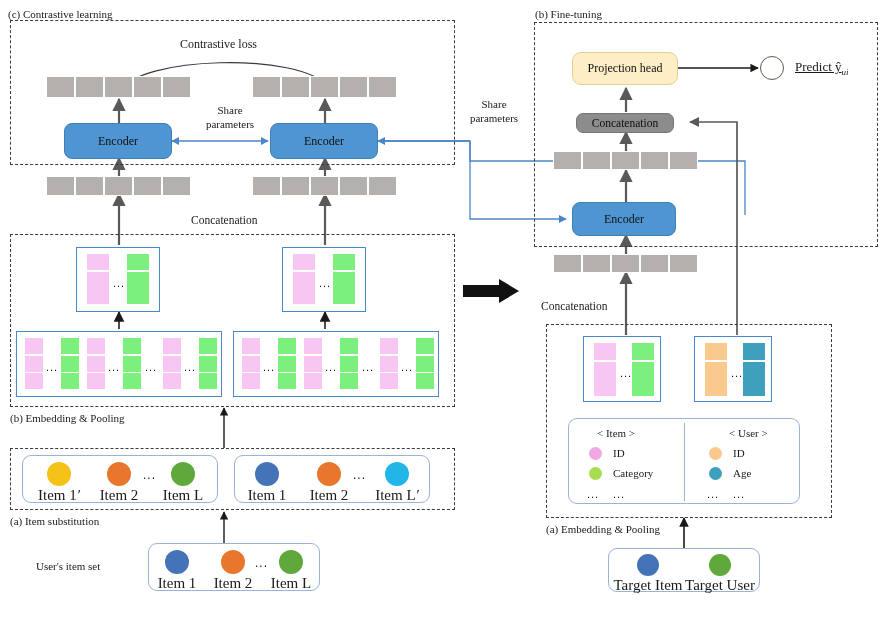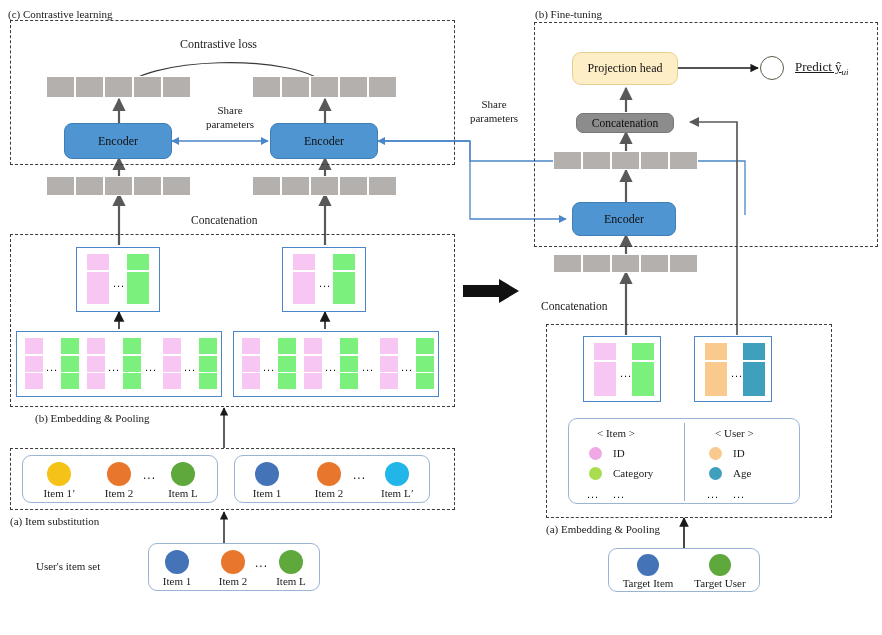--- a/index.html
+++ b/index.html
@@ -96,21 +96,21 @@
     position:absolute;
     font-size:11px;
     letter-spacing:1px;
     color:#111;
     font-family:"Liberation Sans", sans-serif;
     line-height:1;
   }
   .circ{position:absolute;border-radius:50%;}
   .itemlabel{
     position:absolute;
-    font-size:11px;
+    font-size:15px;
     white-space:nowrap;
     text-align:center;
   }
   svg.ov{position:absolute;left:0;top:0;width:882px;height:635px;pointer-events:none;}
   .legend-title{position:absolute;font-size:11px;white-space:nowrap;}
   .legend-item{position:absolute;font-size:11px;white-space:nowrap;}
   .vsep{position:absolute;border-left:1px solid #9ab3d6;}
   .italic{font-style:italic;}
 </style>
 </head>
@@ -300,21 +300,21 @@
     <div class="dots" style="left:128px;top:30px;">...</div>
     <div class="tile" style="left:146px;top:6px;width:18px;height:16px;background:#f7c6f2;"></div>
     <div class="tile" style="left:146px;top:24px;width:18px;height:16px;background:#f7c6f2;"></div>
     <div class="tile" style="left:146px;top:41px;width:18px;height:16px;background:#f7c6f2;"></div>
     <div class="dots" style="left:167px;top:30px;">...</div>
     <div class="tile" style="left:182px;top:6px;width:18px;height:16px;background:#7cf07c;"></div>
     <div class="tile" style="left:182px;top:24px;width:18px;height:16px;background:#7cf07c;"></div>
     <div class="tile" style="left:182px;top:41px;width:18px;height:16px;background:#7cf07c;"></div>
   </div>
 
-  <div class="lbl" style="left:10px;top:412px;margin-left:25px;">(b) Embedding  &amp; Pooling</div>
+  <div class="lbl" style="left:10px;top:412px;">(b) Embedding  &amp; Pooling</div>
 
   <div class="dashbox" style="left:10px;top:448px;width:445px;height:62px;"></div>
 
   <div class="rbox" style="left:22px;top:455px;width:196px;height:48px;">
     <div class="circ" style="left:24px;top:6px;width:24px;height:24px;background:#f5c217;"></div>
     <div class="itemlabel" style="left:6px;top:31px;width:60px;">
       <span>Item 1</span><span class="italic">′</span>
     </div>
     <div class="circ" style="left:84px;top:6px;width:24px;height:24px;background:#e8762c;"></div>
     <div class="itemlabel" style="left:66px;top:31px;width:60px;">
@@ -424,21 +424,21 @@
     <div class="vsep" style="left:115px;top:4px;height:78px;"></div>
 
     <div class="legend-title" style="left:28px;top:8px;">&lt; Item &gt;</div>
     <div class="circ" style="left:20px;top:28px;width:13px;height:13px;background:#efa8e4;"></div>
     <div class="legend-item" style="left:44px;top:28px;">ID</div>
     <div class="circ" style="left:20px;top:48px;width:13px;height:13px;background:#a8dd50;"></div>
     <div class="legend-item" style="left:44px;top:48px;">Category</div>
     <div class="dots" style="left:18px;top:70px;">...</div>
     <div class="dots" style="left:44px;top:70px;">...</div>
 
-    <div class="legend-title" style="left:146px;top:8px;">&lt; User &gt;</div>
+    <div class="legend-title" style="left:160px;top:8px;">&lt; User &gt;</div>
     <div class="circ" style="left:140px;top:28px;width:13px;height:13px;background:#f9c98e;"></div>
     <div class="legend-item" style="left:164px;top:28px;">ID</div>
     <div class="circ" style="left:140px;top:48px;width:13px;height:13px;background:#3fa0be;"></div>
     <div class="legend-item" style="left:164px;top:48px;">Age</div>
     <div class="dots" style="left:138px;top:70px;">...</div>
     <div class="dots" style="left:164px;top:70px;">...</div>
   </div>
 
   <div class="lbl" style="left:546px;top:523px;">(a) Embedding  &amp; Pooling</div>
 

